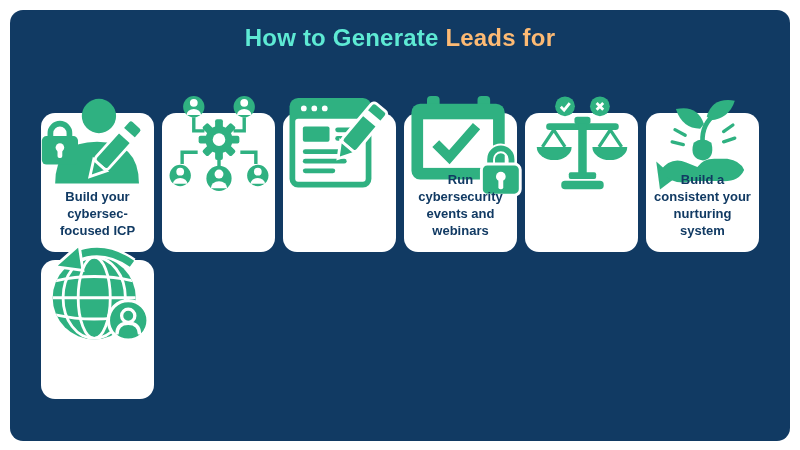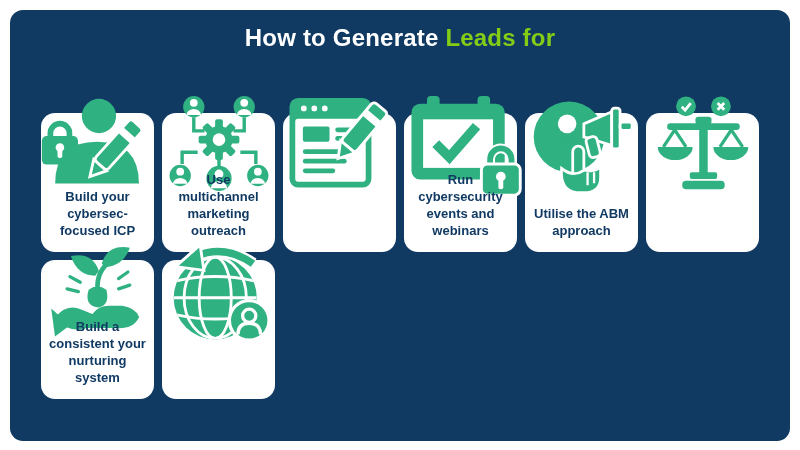--- a/index.html
+++ b/index.html
@@ -2,22 +2,22 @@
 <html><head>
 <meta charset="utf-8">
 <style>
   * { margin:0; padding:0; box-sizing:border-box; }
   html,body { width:800px; height:450px; background:#ffffff; overflow:hidden;
               font-family:"Liberation Sans", sans-serif; }
   .panel { position:absolute; left:10px; top:10px; width:780px; height:431px;
            background:#113a63; border-radius:13px; }
   .title { text-align:center; padding-top:13px; font-size:24px; font-weight:700;
            line-height:30px; letter-spacing:.2px; }
-  .t-white { color:#ffffff; }
-  .t-yellow { color:#84cc16;text-align:center; }
+  .t-white { color:#5eead4; }
+  .t-yellow { color:#fdba74;text-align:center; }
   .grid { position:absolute; left:31px; top:103px; width:718px;
           display:grid; grid-template-columns:repeat(6,1fr);
           grid-auto-rows:139px; column-gap:21px; row-gap:35px;gap:8px; }
   .card { position:relative; background:#ffffff; border-radius:14px; }
   .icon-wrap { position:absolute; top:-17px; left:50%; transform:translateX(-50%); }
   .icon-wrap svg { display:block; }
   .label { position:absolute; left:4px; right:4px; bottom:13px;
            text-align:center; font-size:13px; font-weight:700;
            line-height:17px; color:#113a63; }
   .g  { fill:#2fb181; }
@@ -91,21 +91,20 @@
               <circle class="w" cy="-4.5" r="4.6"></circle>
               <path class="w" d="M-8.5 10 a8.5 7 0 0 1 17 0 Z"></path>
             </g>
           <g transform="translate(100,82)">
               <circle class="g" r="11"></circle>
               <circle class="w" cy="-4" r="4"></circle>
               <path class="w" d="M-7.5 8.5 a7.5 6 0 0 1 15 0 Z"></path>
             </g>
         </svg>
       </div>
-      <div class="label">Use multichannel marketing outreach</div>
     </div>
 
     <div class="card">
       <div class="icon-wrap">
         <svg viewBox="0 0 130 105" height="100">
           <rect class="g" x="12" y="2" width="86" height="94" rx="9"></rect>
           <rect class="w" x="18" y="24" width="74" height="66" rx="3"></rect>
           <circle class="w" cx="27" cy="13" r="3"></circle>
           <circle class="w" cx="38" cy="13" r="3"></circle>
           <circle class="w" cx="49" cy="13" r="3"></circle>
@@ -139,41 +138,20 @@
             <path class="gs" stroke-width="6" d="M9 22 v-7 a11 11 0 0 1 22 0 v7"></path>
             <rect class="g" x="0" y="20" width="40" height="32" rx="6" stroke="#ffffff" stroke-width="3"></rect>
             <circle class="w" cx="20" cy="33" r="5"></circle>
             <rect class="w" x="17.5" y="36" width="5" height="10" rx="2"></rect>
           </g>
         </svg>
       </div>
       <div class="label">Run cybersecurity events and webinars</div>
     </div>
 
-    <div class="card">
-      <div class="icon-wrap">
-        <svg viewBox="0 0 120 112" height="104">
-          <circle class="g" cx="46" cy="44" r="38"></circle>
-          <circle class="w" cx="44" cy="30" r="10"></circle>
-          <path class="gs" stroke-width="5" d="M26 64 Q26 46 44 46 Q62 46 62 64"></path>
-          <g stroke="#ffffff" stroke-width="3">
-            <polygon class="g" points="62,30 92,17 92,53 62,44"></polygon>
-            <rect class="g" x="92" y="13" width="9" height="44" rx="3"></rect>
-            <rect class="g" x="101" y="28" width="13" height="9" rx="3"></rect>
-            <rect class="g" x="66" y="44" width="12" height="22" rx="4" transform="rotate(-14 72 55)"></rect>
-          </g>
-          <g stroke="#ffffff" stroke-width="3">
-            <rect class="g" x="50" y="54" width="12" height="34" rx="6"></rect>
-            <path class="g" d="M38 78 Q36 102 54 104 L66 104 Q80 102 80 88 L80 76 Q74 82 66 80 L62 80 Q50 88 38 78 Z"></path>
-          </g>
-          <path class="ws" stroke-width="2.5" d="M66 82 V96 M73 82 V94"></path>
-        </svg>
-      </div>
-      <div class="label">Utilise the ABM approach</div>
-    </div>
 
     <div class="card">
       <div class="icon-wrap">
         <svg viewBox="0 0 120 105" height="99">
           <g transform="translate(42,11)">
             <circle class="g" r="10.5"></circle>
             <path class="ws" stroke-width="3" d="M-4.5 0.5 L-1 4 L5 -3.5"></path>
           </g>
           <g transform="translate(79,11)">
             <circle class="g" r="10.5"></circle>

